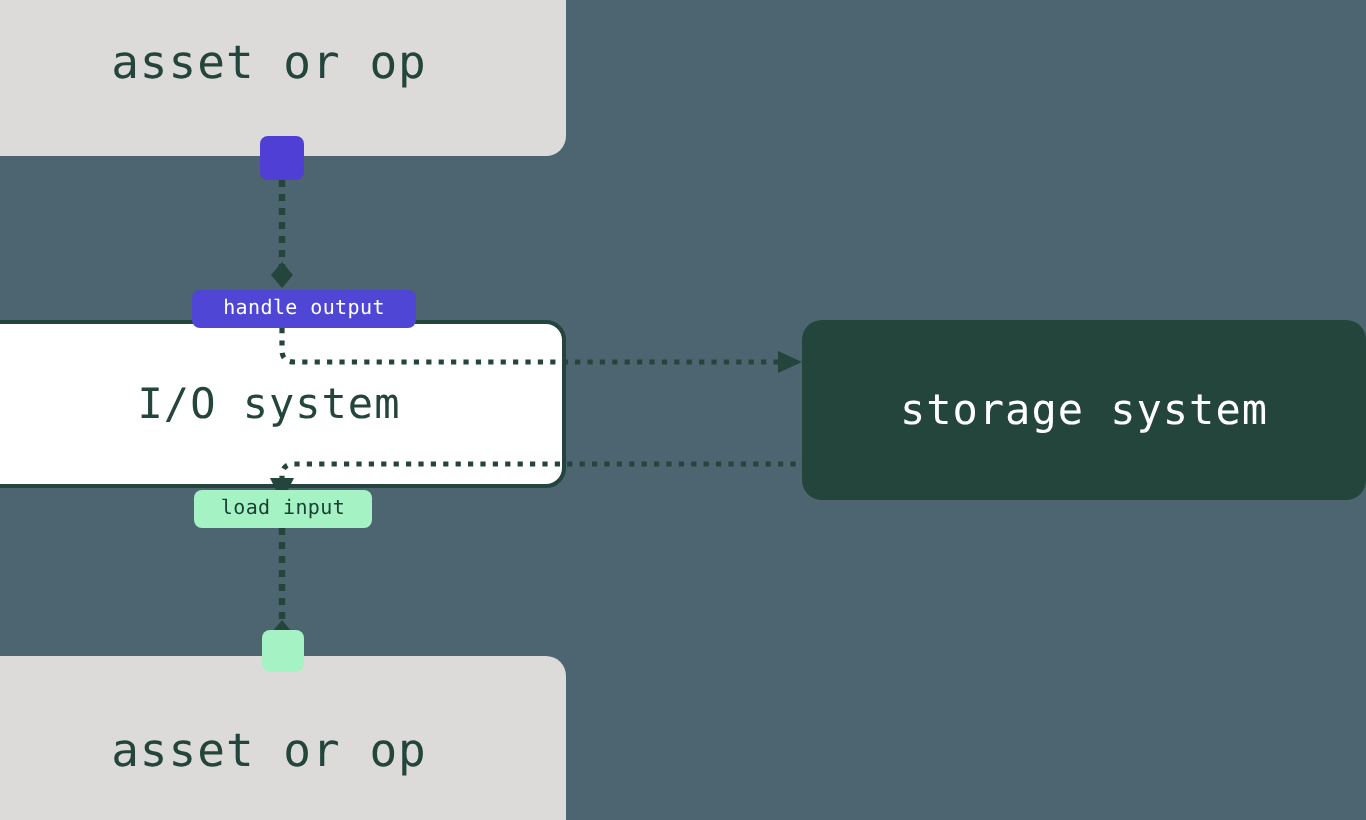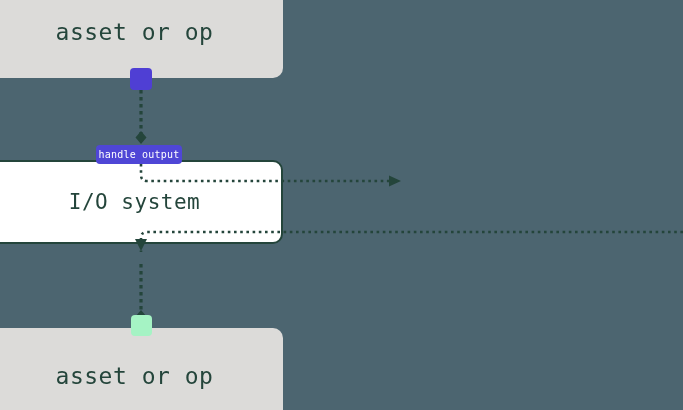--- a/index.html
+++ b/index.html
@@ -75,21 +75,21 @@
     justify-content: center;
     border-radius: 4px;
     font-size: 10px;
     letter-spacing: 0.2px;
     white-space: nowrap;
     z-index: 6;
   }
   .pill-handle-output {
     left: 96px;
     top: 145px;
-    width: 86px;
+    width: 112px;
     height: 19px;
     background: #4f46d6;
     color: #ffffff;
   }
   .pill-load-input {
     left: 97px;
     top: 245px;
     width: 89px;
     height: 19px;
     background: #a5f3c4;
@@ -163,21 +163,27 @@
   <div class="port port-output"></div>
 
   <div class="pill pill-handle-output">
     <span>handle output</span>
   </div>
 
   <div class="node node-iomanager">
     <span>I/O system</span>
   </div>
 
+  <div class="node node-storage">
+    <span>storage system</span>
+  </div>
 
+  <div class="pill pill-load-input">
+    <span>load input</span>
+  </div>
 
   <div class="port port-input"></div>
 
   <div class="node node-asset node-asset-bottom">
     <span>asset or op</span>
   </div>
 
 </div>
 
 </body></html>

